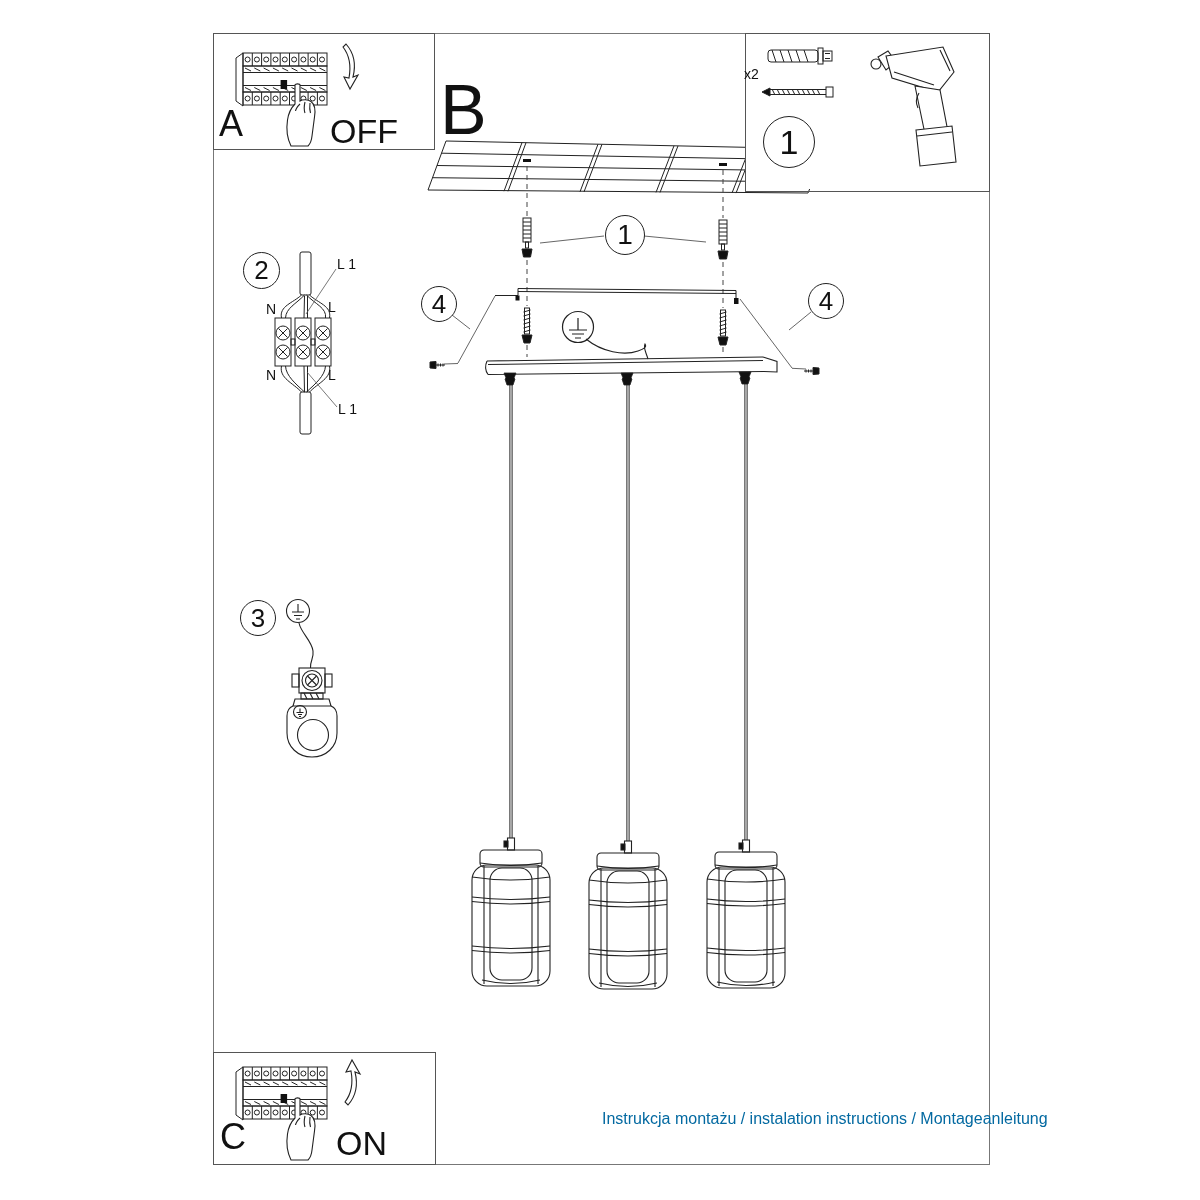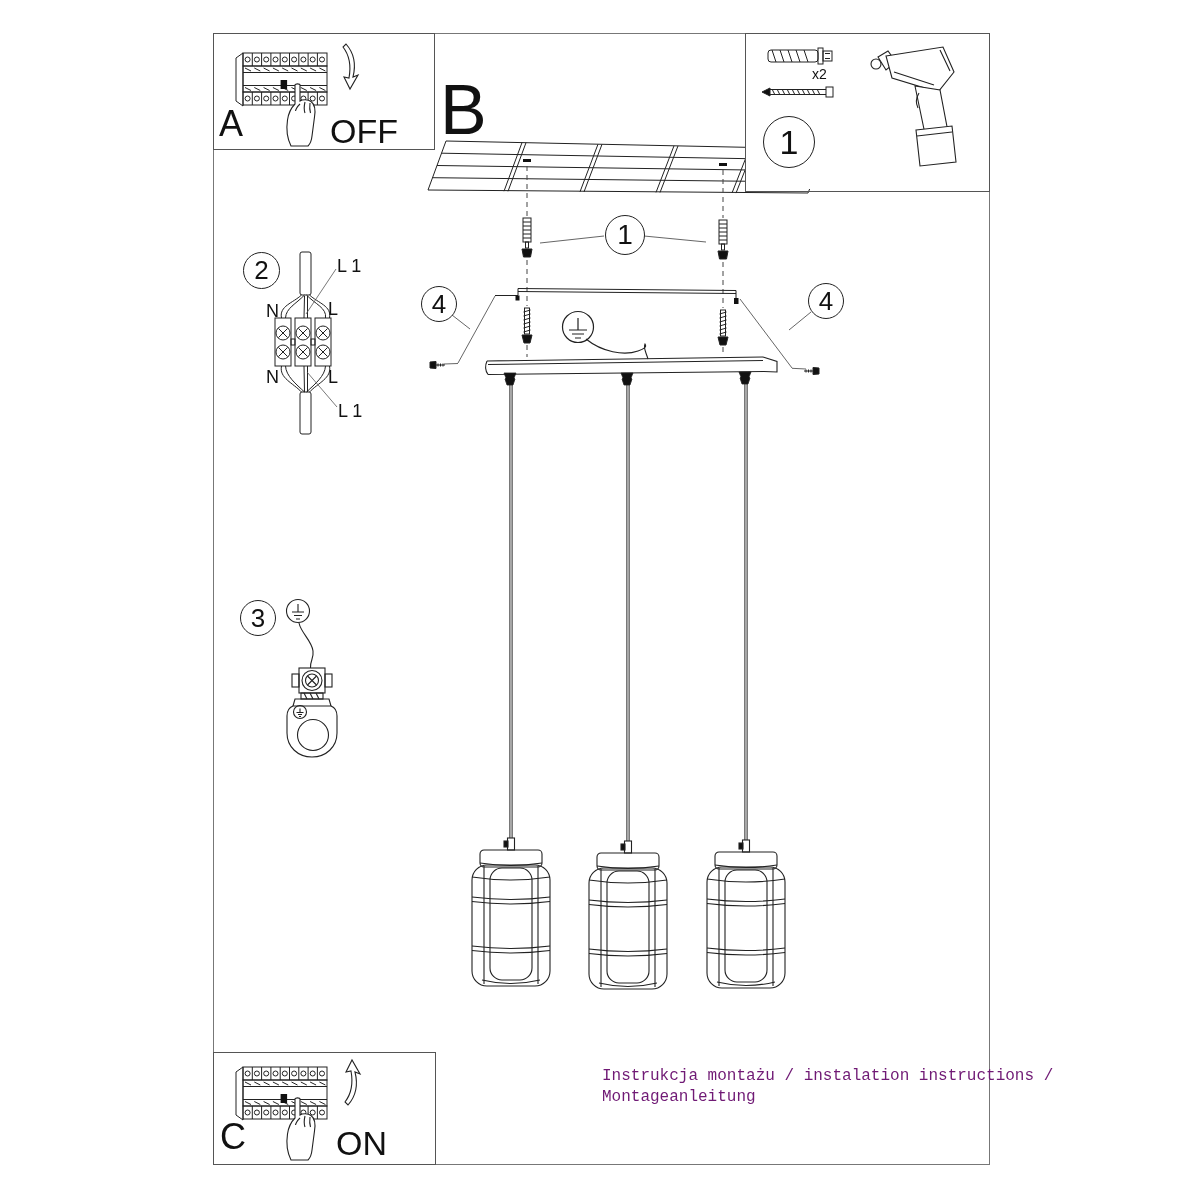--- a/index.html
+++ b/index.html
@@ -7,23 +7,23 @@
         font-family:"Liberation Sans","DejaVu Sans",sans-serif;color:#1d1d1d;}
   #art{position:absolute;left:0;top:0;}
   .box{position:absolute;border:1.2px solid #555;background:transparent;}
   #frame{position:absolute;left:213px;top:33px;width:775px;height:1130px;border:1px solid #777;}
   .circle-callout{position:absolute;border:1.5px solid #222;border-radius:50%;background:#fff;
         display:flex;align-items:center;justify-content:center;font-weight:400;color:#111;}
   .lbl{position:absolute;white-space:nowrap;color:#111;}
   .big-letter{font-size:36px;}
   #b-letter{font-size:70px;font-weight:400;}
   .switch-word{font-size:34px;}
-  .wire-lbl{font-size:18px;}
+  .wire-lbl{font-size:14px;}
   #x2{font-size:14px;}
-  #footer{position:absolute;left:602px;top:1066px;font-size:16px;line-height:20.5px;color:#701a75;font-family:Liberation Mono, monospace;}
+  #footer{position:absolute;left:602px;top:1109px;font-size:16px;line-height:20.5px;color:#0369a1;}
   #footer span{display:block;}
 </style>
 </head>
 <body>
 
 <div id="page">
 
   <svg id="art" width="1200" height="1200" viewBox="0 0 1200 1200">
     <defs>
       <g id="breaker" stroke="#222" stroke-width="1" fill="none">
@@ -260,21 +260,21 @@
   <div class="circle-callout" style="left:605px;top:215px;width:38px;height:38px;font-size:28px;">1</div>
   <div class="circle-callout" style="left:421px;top:286px;width:34px;height:34px;font-size:26px;">4</div>
   <div class="circle-callout" style="left:808px;top:283px;width:34px;height:34px;font-size:26px;">4</div>
   <div class="circle-callout" style="left:763px;top:116px;width:50px;height:50px;font-size:34px;">1</div>
   <div class="circle-callout" style="left:243px;top:252px;width:35px;height:35px;font-size:26px;">2</div>
   <div class="circle-callout" style="left:240px;top:600px;width:34px;height:34px;font-size:26px;">3</div>
 
   <span class="lbl big-letter" style="left:219px;top:103px;">A</span>
   <span class="lbl switch-word" style="left:330px;top:112px;">OFF</span>
   <span class="lbl" id="b-letter" style="left:440px;top:70px;">B</span>
-  <span class="lbl" id="x2" style="left:812px;top:66px;text-align:right;">x2</span>
+  <span class="lbl" id="x2" style="left:744px;top:66px;text-align:right;">x2</span>
   <span class="lbl big-letter" style="left:220px;top:1116px;">C</span>
   <span class="lbl switch-word" style="left:336px;top:1114px;margin-top:10px;">ON</span>
 
   <span class="lbl wire-lbl" style="left:337px;top:256px;">L 1</span>
   <span class="lbl wire-lbl" style="left:266px;top:301px;">N</span>
   <span class="lbl wire-lbl" style="left:328px;top:299px;">L</span>
   <span class="lbl wire-lbl" style="left:266px;top:367px;">N</span>
   <span class="lbl wire-lbl" style="left:328px;top:367px;">L</span>
   <span class="lbl wire-lbl" style="left:338px;top:401px;">L 1</span>
 

